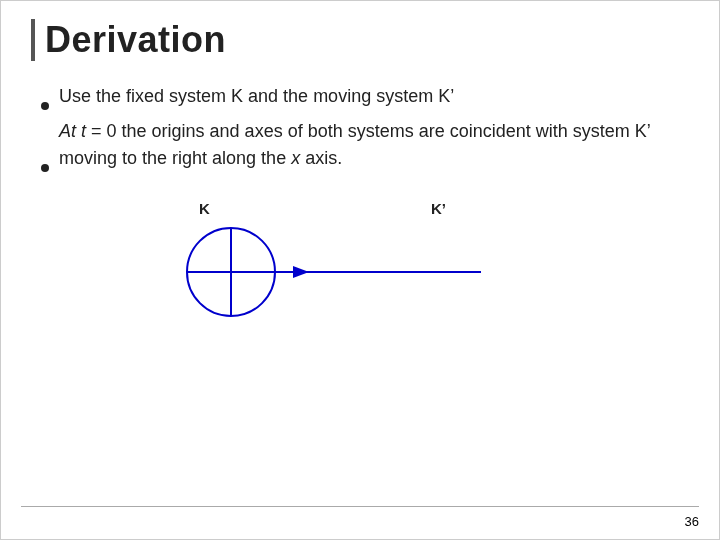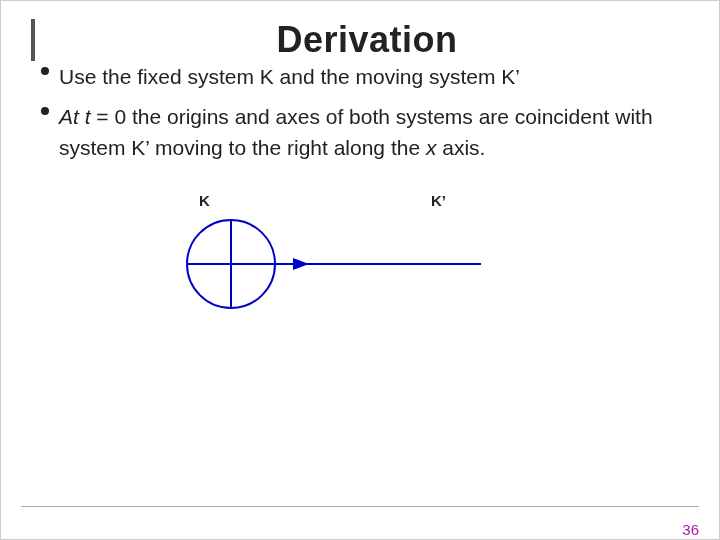--- a/index.html
+++ b/index.html
@@ -19,41 +19,41 @@
       height: 540px;
       background: #fff;
       border: 1px solid #ccc;
       position: relative;
       padding: 18px 30px 18px 30px;
     }
 
     .title-bar {
       border-left: 4px solid #555;
       padding-left: 10px;
-      text-align: center;
+      margin-bottom: 22px;
     }
 
     .title {
       font-size: 36px;
       font-weight: bold;
       color: #222;
       letter-spacing: 0.5px;
     }
 
     .bullet-list {
       list-style: none;
       padding: 0;
       margin: 0 0 0 10px;
     }
 
     .bullet-list li {
       display: flex;
-      align-items: flex-start;
+      align-items: flex-end;
       margin-bottom: 8px;
-      font-size: 21px;
+      font-size: 18px;
       line-height: 1.5;
     }
 
     .bullet-dot {
       display: inline-block;
       width: 8px;
       height: 8px;
       background: #222;
       border-radius: 50%;
       margin-top: 6px;
@@ -96,24 +96,24 @@
     }
 
     .diagram-svg {
       position: absolute;
       top: 14px;
       left: 130px;
     }
 
     .page-number {
       position: absolute;
-      bottom: 1px;
+      bottom: 10px;
       right: 20px;
-      font-size: 15px;
-      color: #a21caf;
+      font-size: 13px;
+      color: #000000;
     }
 
     .top-border {
       position: absolute;
       bottom: 32px;
       left: 20px;
       right: 20px;
       height: 1px;
       background: #aaa;
     }

